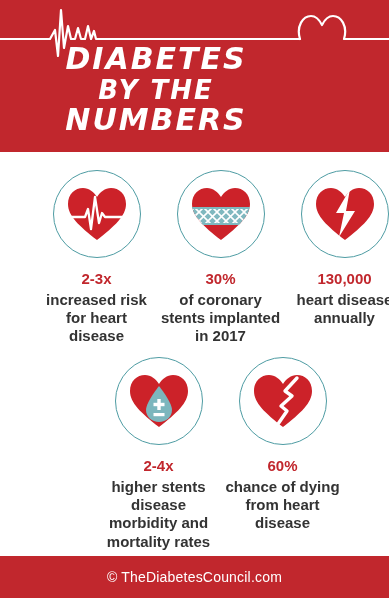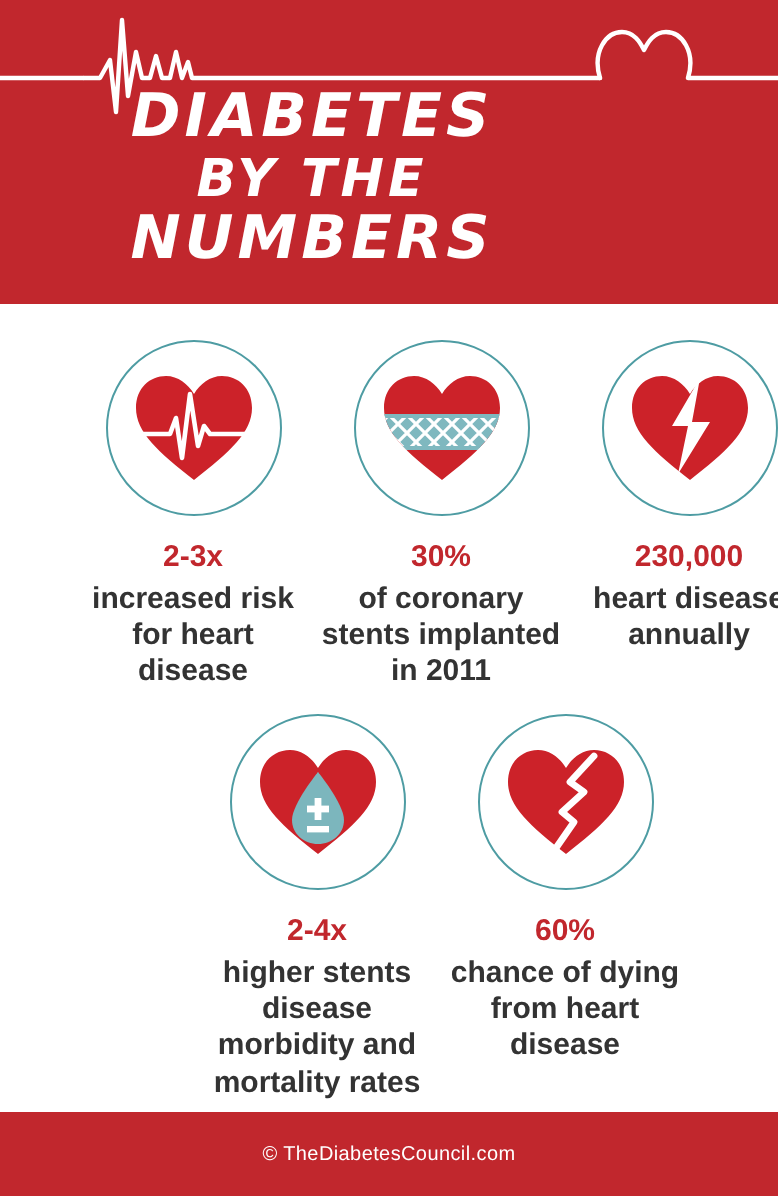--- a/index.html
+++ b/index.html
@@ -116,21 +116,21 @@
     width: 389px;
     height: 42px;
     background: #c1272d;
     display: flex;
     align-items: center;
     justify-content: center;
   }
   .footer-text {
     color: #ffffff;
     font-family: "Liberation Sans", sans-serif;
-    font-size: 10px;
+    font-size: 14px;
     letter-spacing: 0.2px;
   }
 </style>
 </head>
 <body>
 
 <div class="header">
 
   <svg class="header-line" viewBox="0 0 389 152" width="389" height="152">
 
@@ -177,31 +177,31 @@
           </defs>
           <path d="M31,55 C13,41 2,31 2,19 C2,9 9,3 17,3 C23,3 28,7 31,12 C34,7 39,3 45,3 C53,3 60,9 60,19 C60,31 49,41 31,55 Z" fill="#cc2229"></path>
           <g clip-path="url(#heartClip2)">
             <rect x="0" y="22" width="62" height="18" fill="url(#mesh)"></rect>
             <rect x="0" y="22" width="62" height="2" fill="#7fb8bf"></rect>
             <rect x="0" y="38" width="62" height="2" fill="#7fb8bf"></rect>
           </g>
         </svg>
       </div>
       <div class="stat-value">30%</div>
-      <div class="stat-desc">of coronary stents implanted in 2011</div>
+      <div class="stat-desc">of coronary stents implanted in 2017</div>
     </div>
 
     <div class="stat">
       <div class="icon-circle">
         <svg width="62" height="58" viewBox="0 0 62 58">
           <path d="M31,55 C13,41 2,31 2,19 C2,9 9,3 17,3 C23,3 28,7 31,12 C34,7 39,3 45,3 C53,3 60,9 60,19 C60,31 49,41 31,55 Z" fill="#cc2229"></path>
           <path d="M36,4 L22,28 L30,28 L25,52 L41,26 L32,26 Z" fill="#ffffff"></path>
         </svg>
       </div>
-      <div class="stat-value">230,000</div>
+      <div class="stat-value">130,000</div>
       <div class="stat-desc">heart disease annually</div>
     </div>
   </div>
 
   <div class="stat-row row-2">
 
     <div class="stat">
       <div class="icon-circle">
         <svg width="62" height="58" viewBox="0 0 62 58">
           <path d="M31,55 C13,41 2,31 2,19 C2,9 9,3 17,3 C23,3 28,7 31,12 C34,7 39,3 45,3 C53,3 60,9 60,19 C60,31 49,41 31,55 Z" fill="#cc2229"></path>

